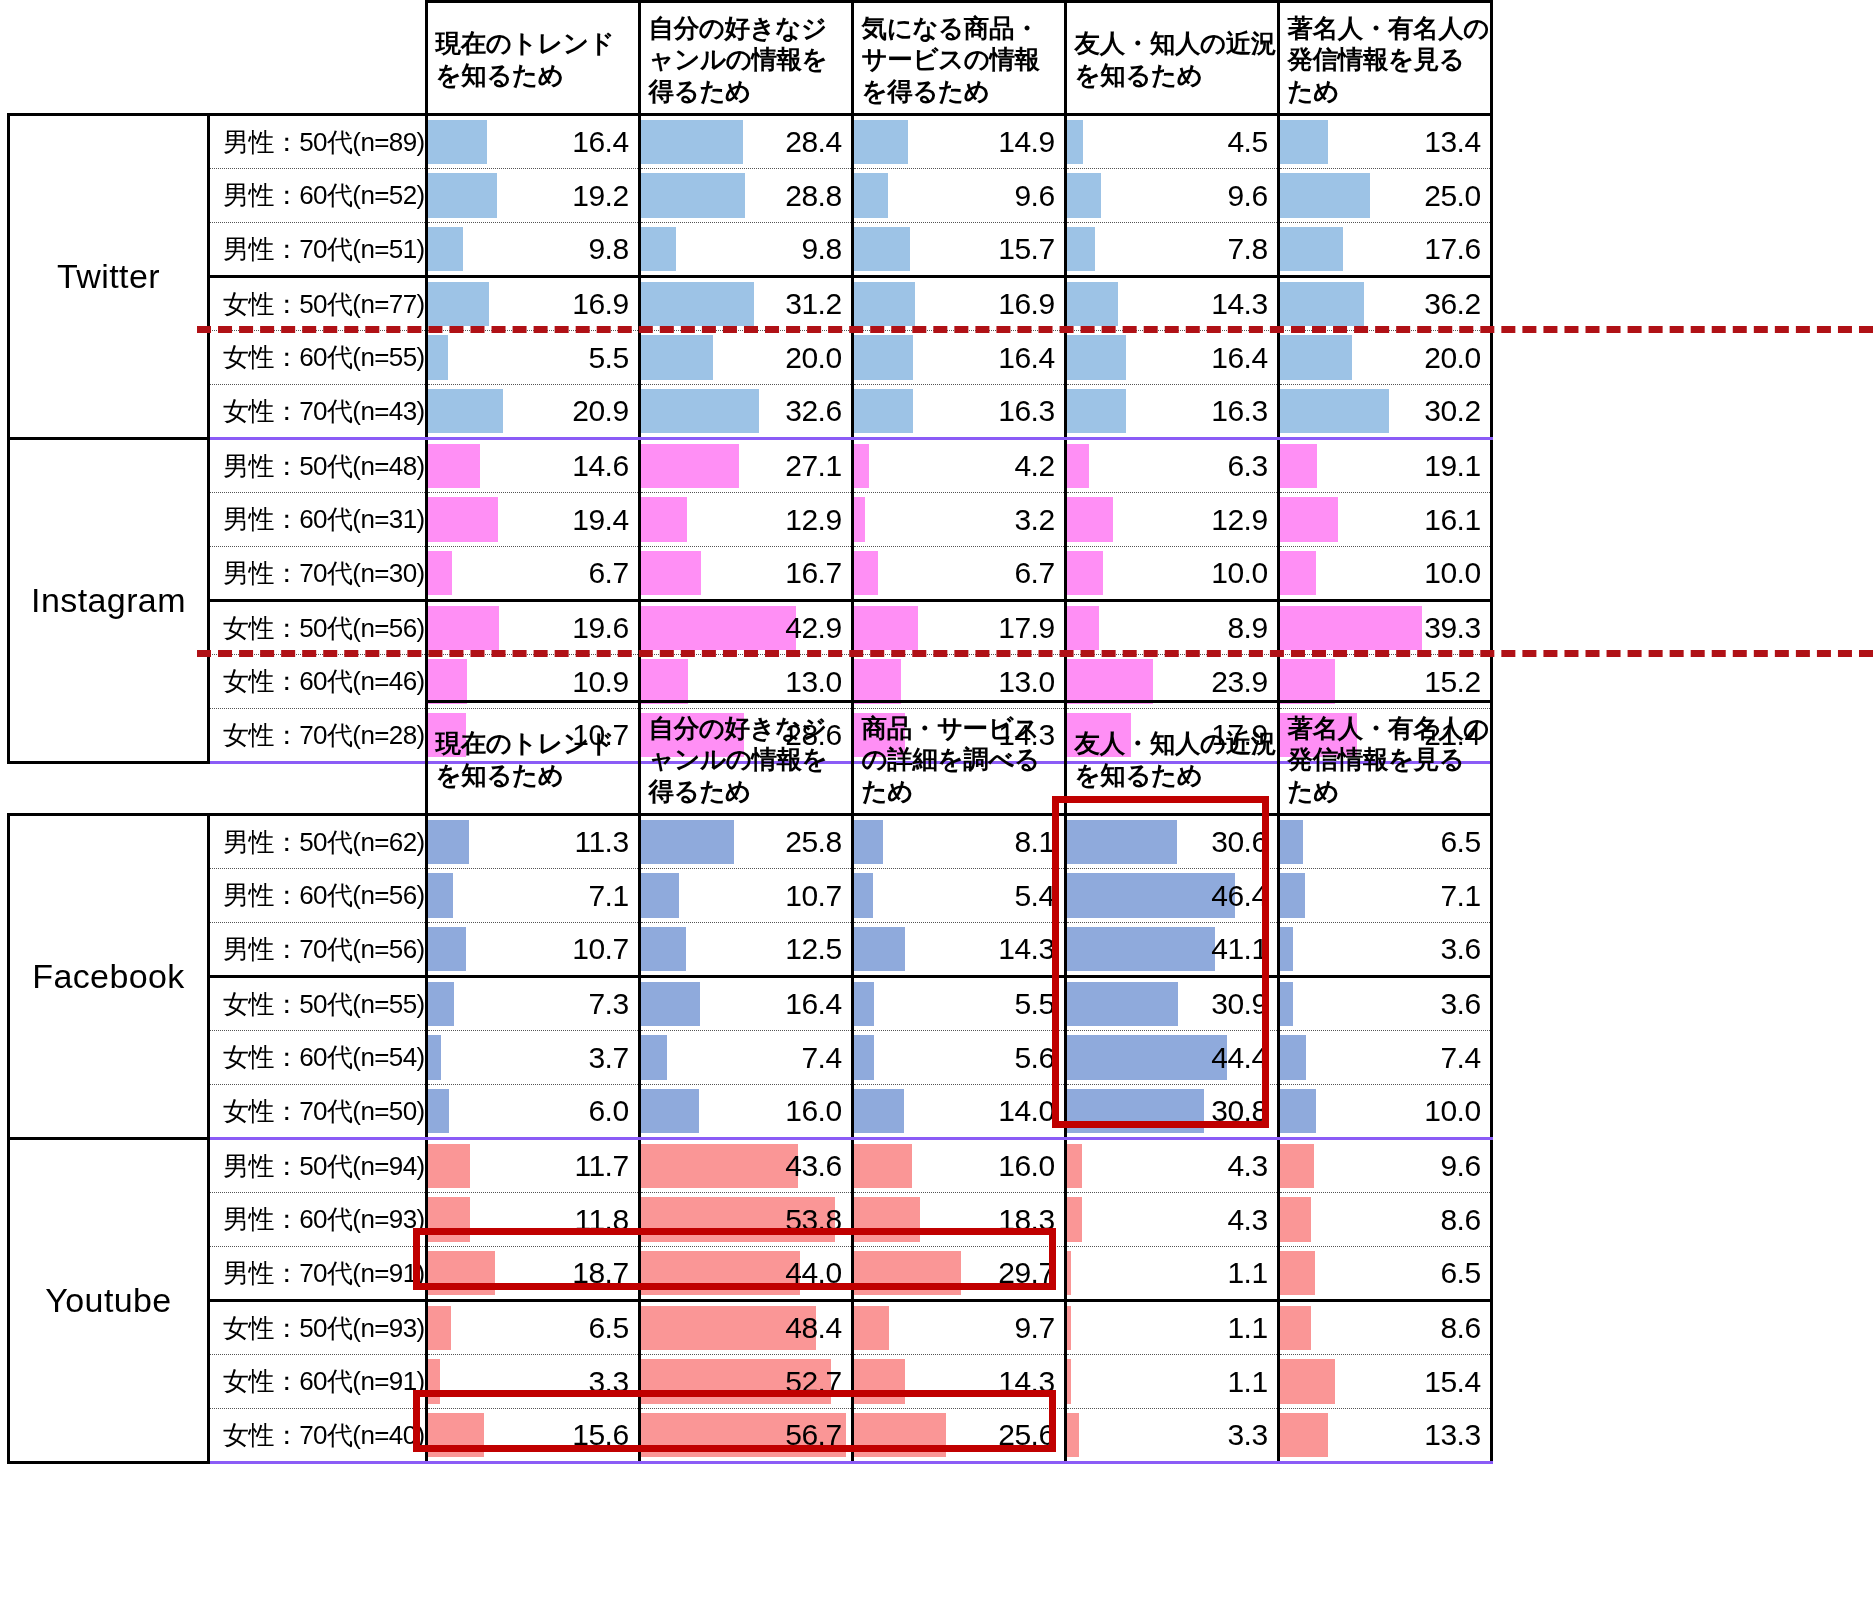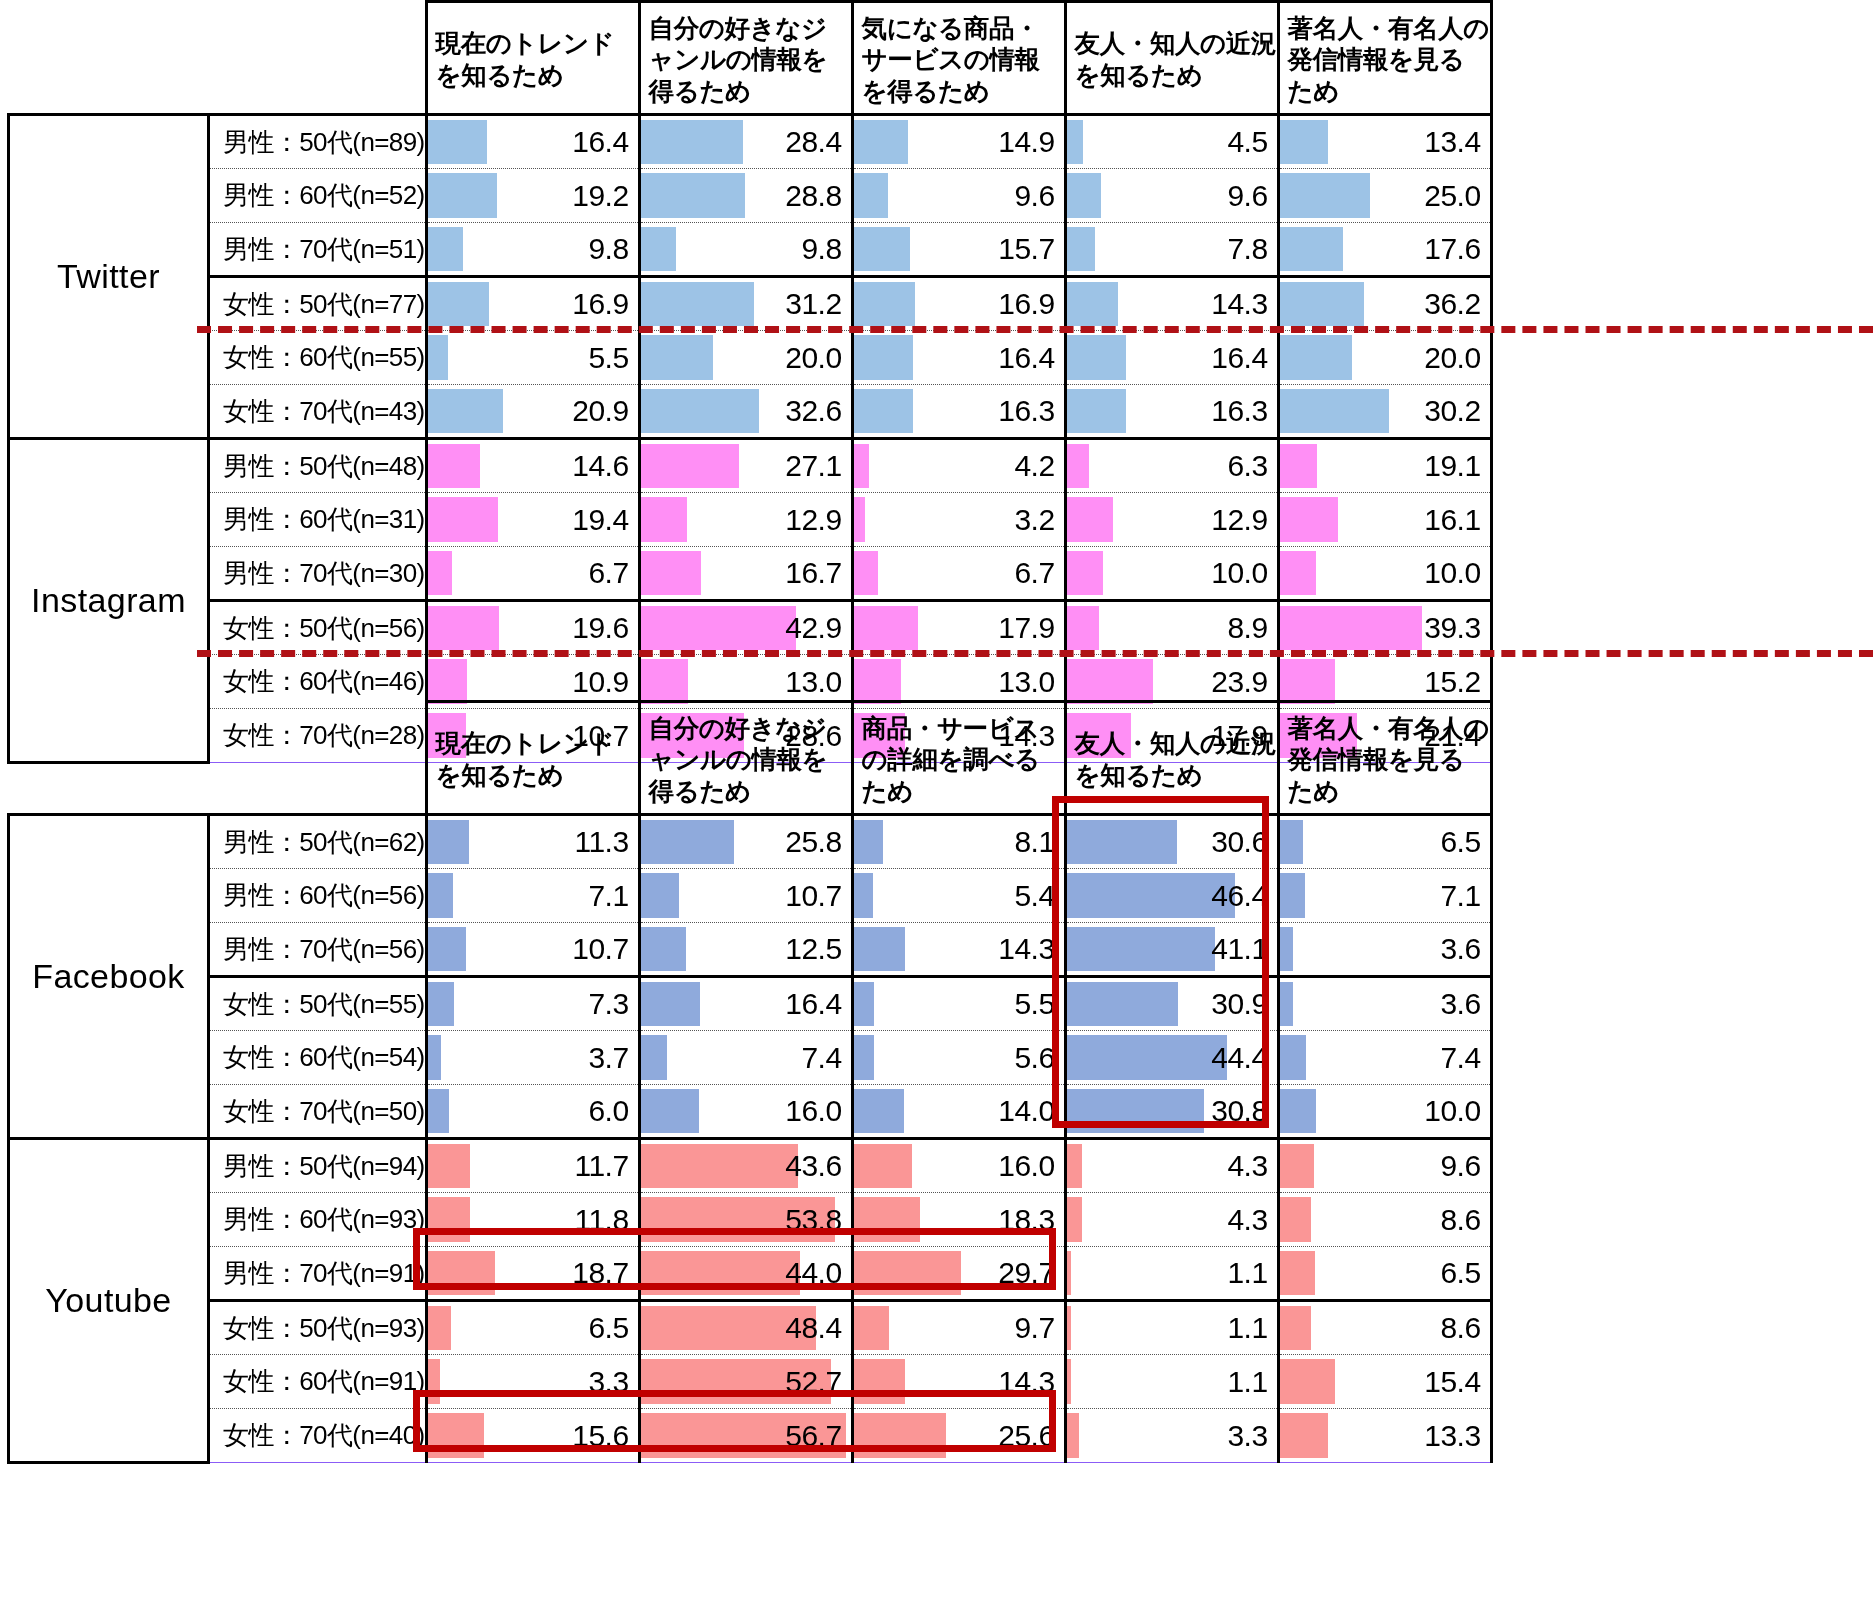--- a/index.html
+++ b/index.html
@@ -57,21 +57,21 @@
   
   .cell{
     position:relative;
     border-left:3px solid #000;border-right:3px solid #000;
     border-top:1px dotted #555;border-bottom:1px dotted #555;
     height:54px;
     box-sizing:border-box;
     overflow:hidden;
   }
   .row-top .seg,.row-top .cell{border-top:3px solid #000;}
-  .row-bot .seg,.row-bot .cell{border-bottom:1px solid #8b5cf6;}
+  .row-bot .seg,.row-bot .cell{border-bottom:3px solid #8b5cf6;}
   .row-solidtop .seg,.row-solidtop .cell{border-top:3px solid #000;}
 
   .bar{
     position:absolute;left:0;top:4px;bottom:4px;
     height:auto;
   }
   .val{
     position:absolute;right:9px;top:50%;transform:translateY(-50%);
     font-size:30px;line-height:1;
     letter-spacing:-0.5px;

